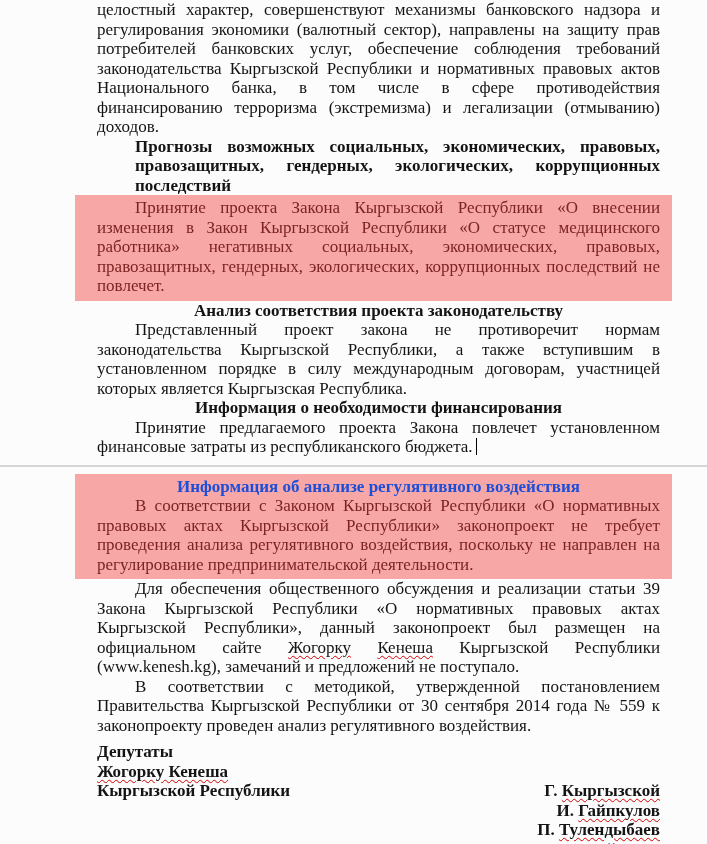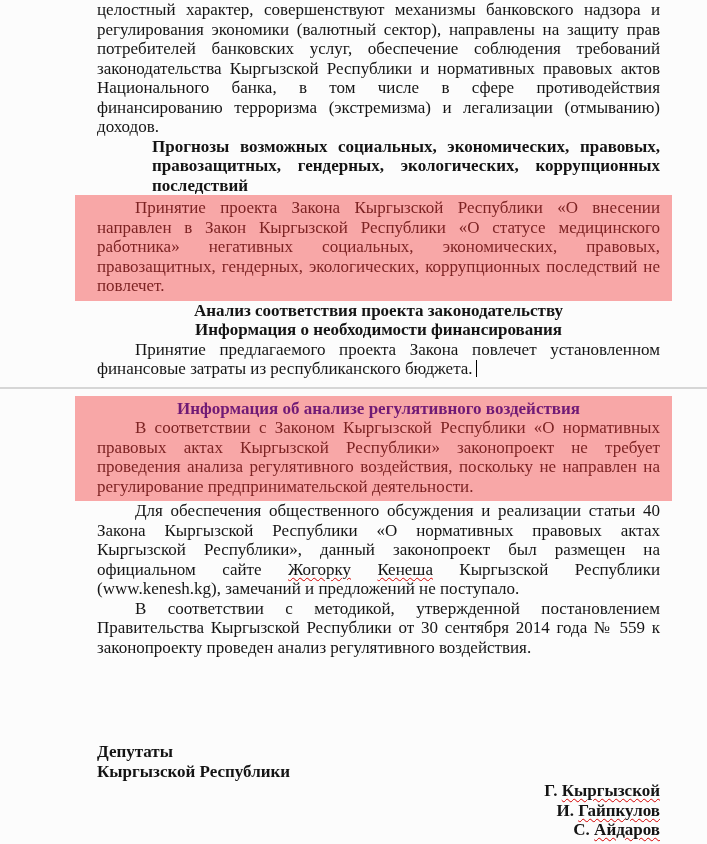--- a/index.html
+++ b/index.html
@@ -13,36 +13,36 @@
     line-height:19.5px;
     color:#141414;
   }
   .text-column{
     padding:0 47px 0 97px;
   }
   p{margin:0;text-align:justify;}
   .indent{text-indent:38px;}
   .heading-block{
     font-weight:bold;
-    margin-left:55px;
+    margin-left:38px;
     text-align:justify;
   }
   .heading-center{
     font-weight:bold;
     text-align:center;
     text-indent:0;
   }
   .hl{
     background:#f8a7a7;
     color:#7c2323;
     margin-left:-22px;
     margin-right:-12px;
     padding:3px 12px 5px 22px;
   }
-  .hl .heading-center{color:#701a75;}
+  .hl .heading-center{color:#1d4ed8;}
   .page-divider{
     height:0;
     border-top:2px solid #d6d6d6;
     margin:8px -47px 7px -97px;
   }
   .squiggle{
     text-decoration-line:underline;
     text-decoration-style:wavy;
     text-decoration-color:#d40000;
     text-decoration-thickness:1px;
@@ -70,48 +70,51 @@
 <body>
 
 <div class="page">
   <div class="text-column">
 
     <p>целостный характер, совершенствуют механизмы банковского надзора и регулирования экономики (валютный сектор),  направлены на защиту прав потребителей банковских услуг, обеспечение соблюдения требований законодательства Кыргызской Республики и нормативных правовых актов Национального банка, в том числе в сфере противодействия финансированию терроризма (экстремизма) и легализации (отмыванию) доходов.</p>
 
     <p class="heading-block">Прогнозы возможных социальных, экономических, правовых, правозащитных, гендерных, экологических, коррупционных последствий</p>
 
     <div class="hl">
-      <p class="indent">Принятие проекта Закона Кыргызской Республики «О внесении направлен в Закон Кыргызской Республики «О статусе медицинского работника» негативных социальных, экономических, правовых, правозащитных, гендерных, экологических, коррупционных последствий не повлечет.</p>
+      <p class="indent">Принятие проекта Закона Кыргызской Республики «О внесении изменения в Закон Кыргызской Республики «О статусе медицинского работника» негативных социальных, экономических, правовых, правозащитных, гендерных, экологических, коррупционных последствий не повлечет.</p>
     </div>
 
     <p class="heading-center">Анализ соответствия проекта законодательству</p>
 
+    <p class="indent">Представленный проект закона не противоречит нормам законодательства Кыргызской Республики, а также вступившим в установленном порядке в силу международным договорам, участницей которых является Кыргызская Республика.</p>
 
     <p class="heading-center">Информация о необходимости финансирования</p>
 
     <p class="indent"><span>Принятие предлагаемого проекта Закона повлечет установленном финансовые затраты из республиканского бюджета.</span><span class="caret"></span></p>
 
     <div class="page-divider"></div>
 
     <div class="hl">
       <p class="heading-center">Информация об анализе регулятивного воздействия</p>
       <p class="indent">В соответствии с Законом Кыргызской Республики «О нормативных правовых актах Кыргызской Республики» законопроект не требует проведения анализа регулятивного воздействия, поскольку не направлен на регулирование предпринимательской деятельности.</p>
     </div>
 
-    <p class="indent"><span>Для обеспечения общественного обсуждения и реализации статьи 40 Закона Кыргызской Республики «О нормативных правовых актах Кыргызской Республики», данный законопроект был размещен на официальном сайте </span><span class="squiggle">Жогорку</span>
+    <p class="indent"><span>Для обеспечения общественного обсуждения и реализации статьи 39 Закона Кыргызской Республики «О нормативных правовых актах Кыргызской Республики», данный законопроект был размещен на официальном сайте </span><span class="squiggle">Жогорку</span>
       <span class="squiggle">Кенеша</span><span> Кыргызской Республики (www.kenesh.kg), замечаний и предложений не поступало.</span></p>
 
     <p class="indent">В соответствии с методикой, утвержденной постановлением Правительства Кыргызской Республики от 30 сентября 2014 года № 559 к законопроекту проведен анализ регулятивного воздействия.</p>
 
   </div>
 
   <div class="signature">
     <div class="sig-left">
       <div>Депутаты</div>
+      <div class="squiggle">Жогорку Кенеша</div>
       <div>Кыргызской Республики</div>
     </div>
     <div class="sig-right">
       <div class="sig-name"><span>Г.</span> <span class="squiggle">Кыргызской</span></div>
       <div class="sig-name"><span>И.</span> <span class="squiggle">Гайпкулов</span></div>
+      <div class="sig-name"><span>П.</span> <span class="squiggle">Тулендыбаев</span></div>
       <div class="sig-name"><span>С.</span> <span class="squiggle">Айдаров</span></div>
     </div>
   </div>
 </div>
 
 </body></html>

